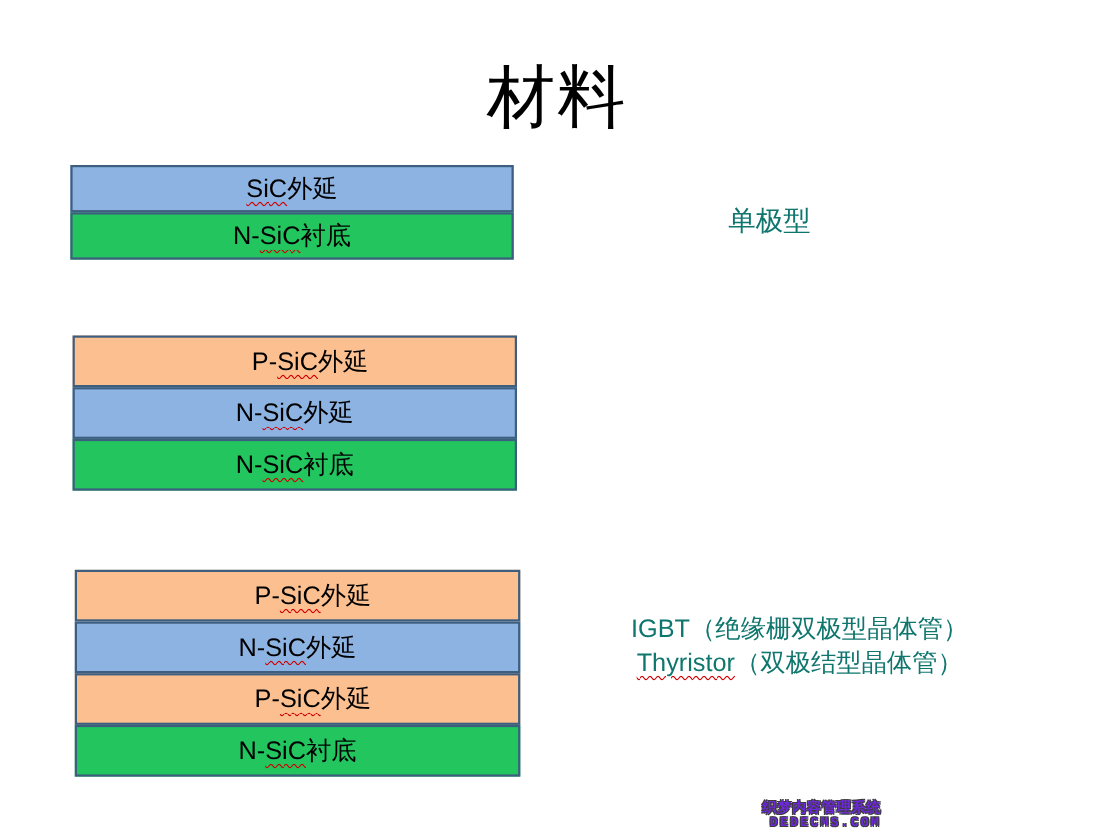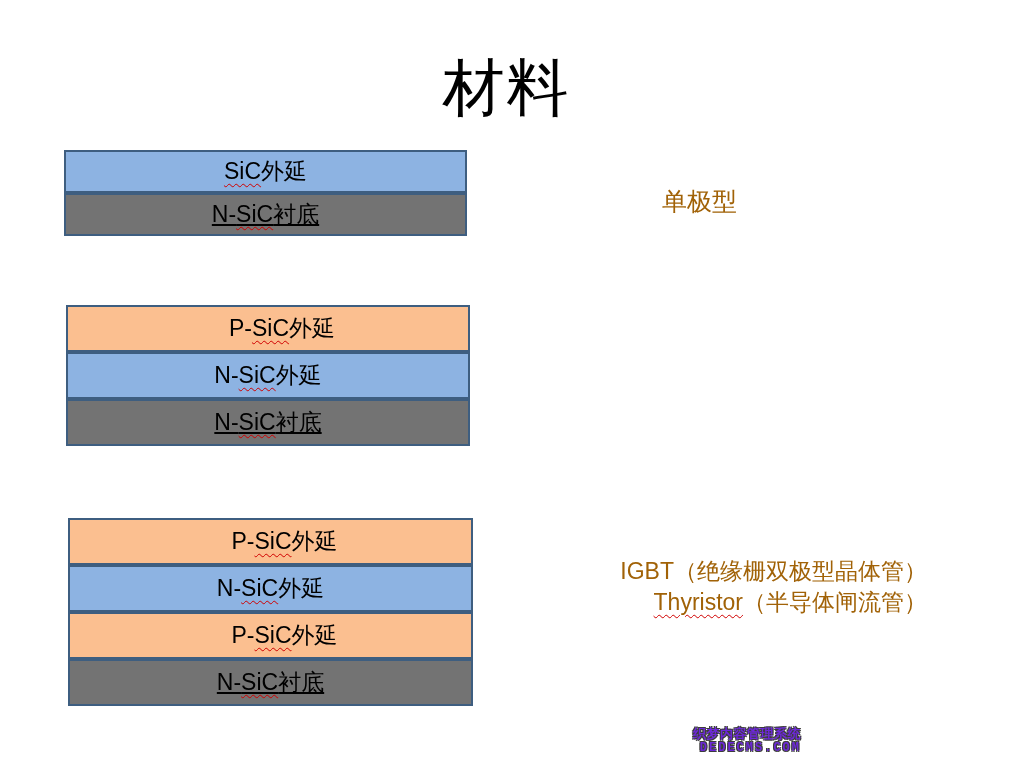--- a/index.html
+++ b/index.html
@@ -40,45 +40,45 @@
     justify-content: center;
     font-size: 23px;
     line-height: 1;
     color: #000;
   }
   .stack-1 .layer { height: 43px; }
   .stack-2 .layer { height: 47px; }
   .stack-3 .layer { height: 47px; }
 
   .blue   { background: #8db3e2; }
-  .green  { background: #737373; text-decoration: underline; }
+  .green  { background: #22c55e; }
   .orange { background: #fbbf90; padding-left: 28px; }
 
   .wavy {
     text-decoration-line: underline;
     text-decoration-style: wavy;
     text-decoration-color: #d00000;
     text-decoration-thickness: 1px;
     text-underline-offset: 4px;
   }
 
   
-  .note { position: absolute; color: #a16207; }
+  .note { position: absolute; color: #0f766e; }
   .note-unipolar {
     left: 662px; top: 187px;
     font-size: 25px; line-height: 1.15;
   }
   .note-pin-bjt {
     left: 533px; top: 343px; width: 380px;
     text-align: center;
     font-size: 24px; line-height: 33px;
   }
   .note-igbt {
     left: 527px; top: 556px; width: 400px;
-    text-align: right;
+    text-align: center;
     font-size: 23px; line-height: 31px;
   }
 
   
   .watermark {
     position: absolute;
     right: 7px; bottom: 5px;
     text-align: right;
     font-weight: bold;
     color: #6d28d9;
@@ -130,21 +130,21 @@
     <div class="layer green">
       <span><span>N-</span><span class="wavy">SiC</span><span>衬底</span></span>
     </div>
   </div>
 
   <div class="note note-unipolar">单极型</div>
 
 
   <div class="note note-igbt">
     <div>IGBT（绝缘栅双极型晶体管）</div>
-    <div><span class="wavy">Thyristor</span><span>（半导体闸流管）</span></div>
+    <div><span class="wavy">Thyristor</span><span>（双极结型晶体管）</span></div>
   </div>
 
   <div class="watermark">
     <div class="wm-line1">织梦内容管理系统</div>
     <div class="wm-line2">DEDECMS.COM</div>
   </div>
 
 </div>
 
 </body></html>

